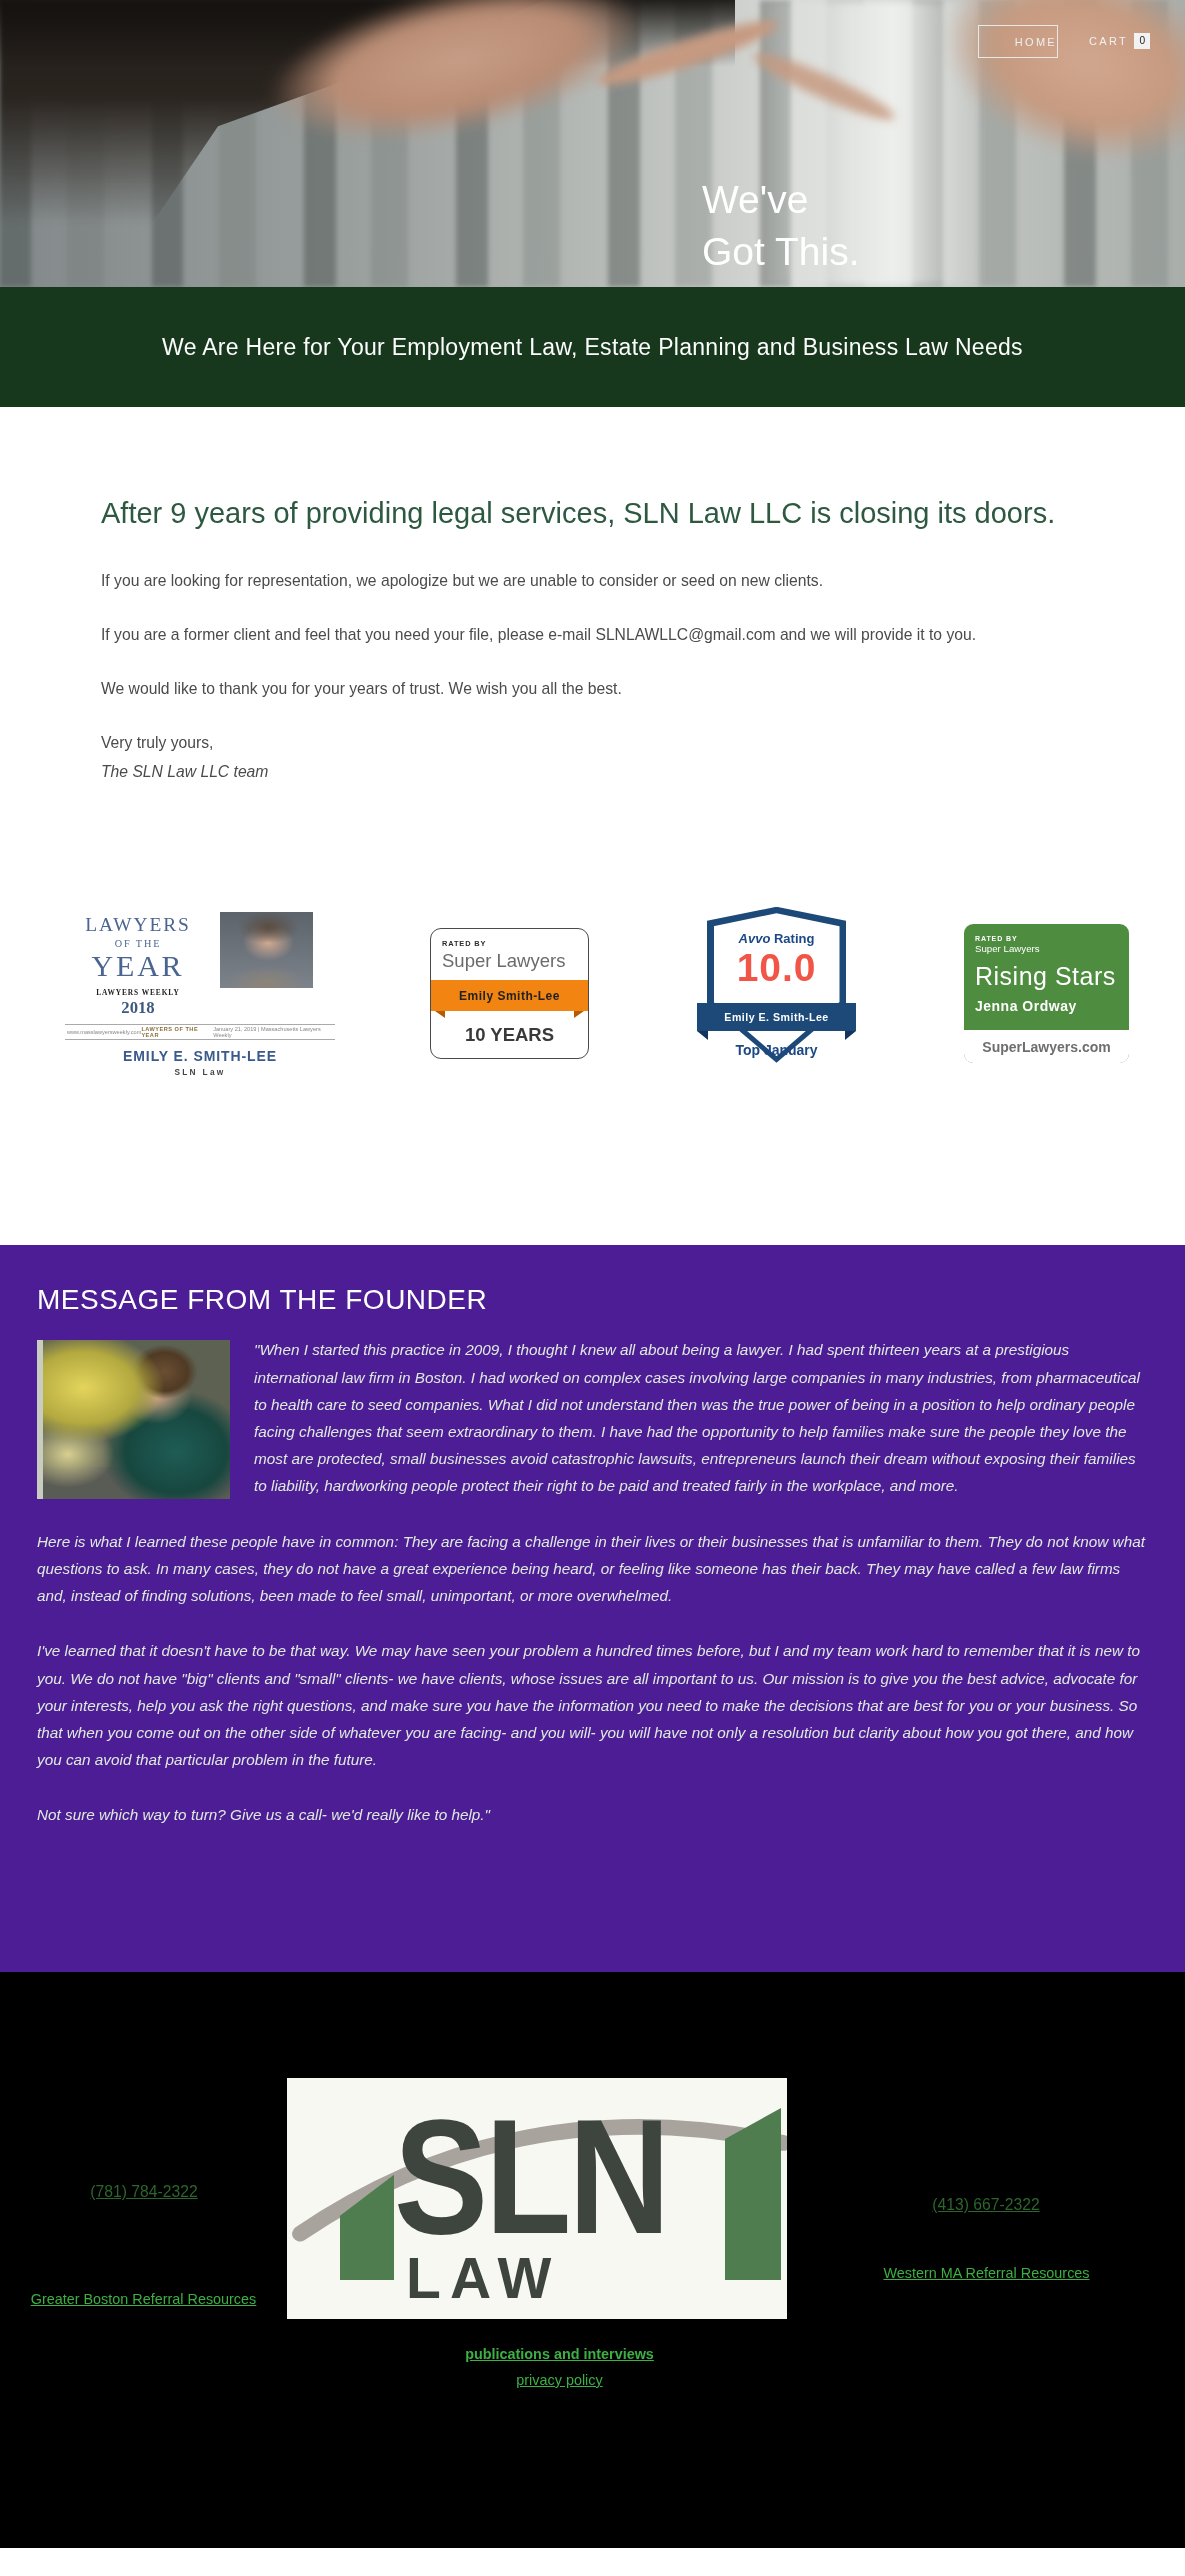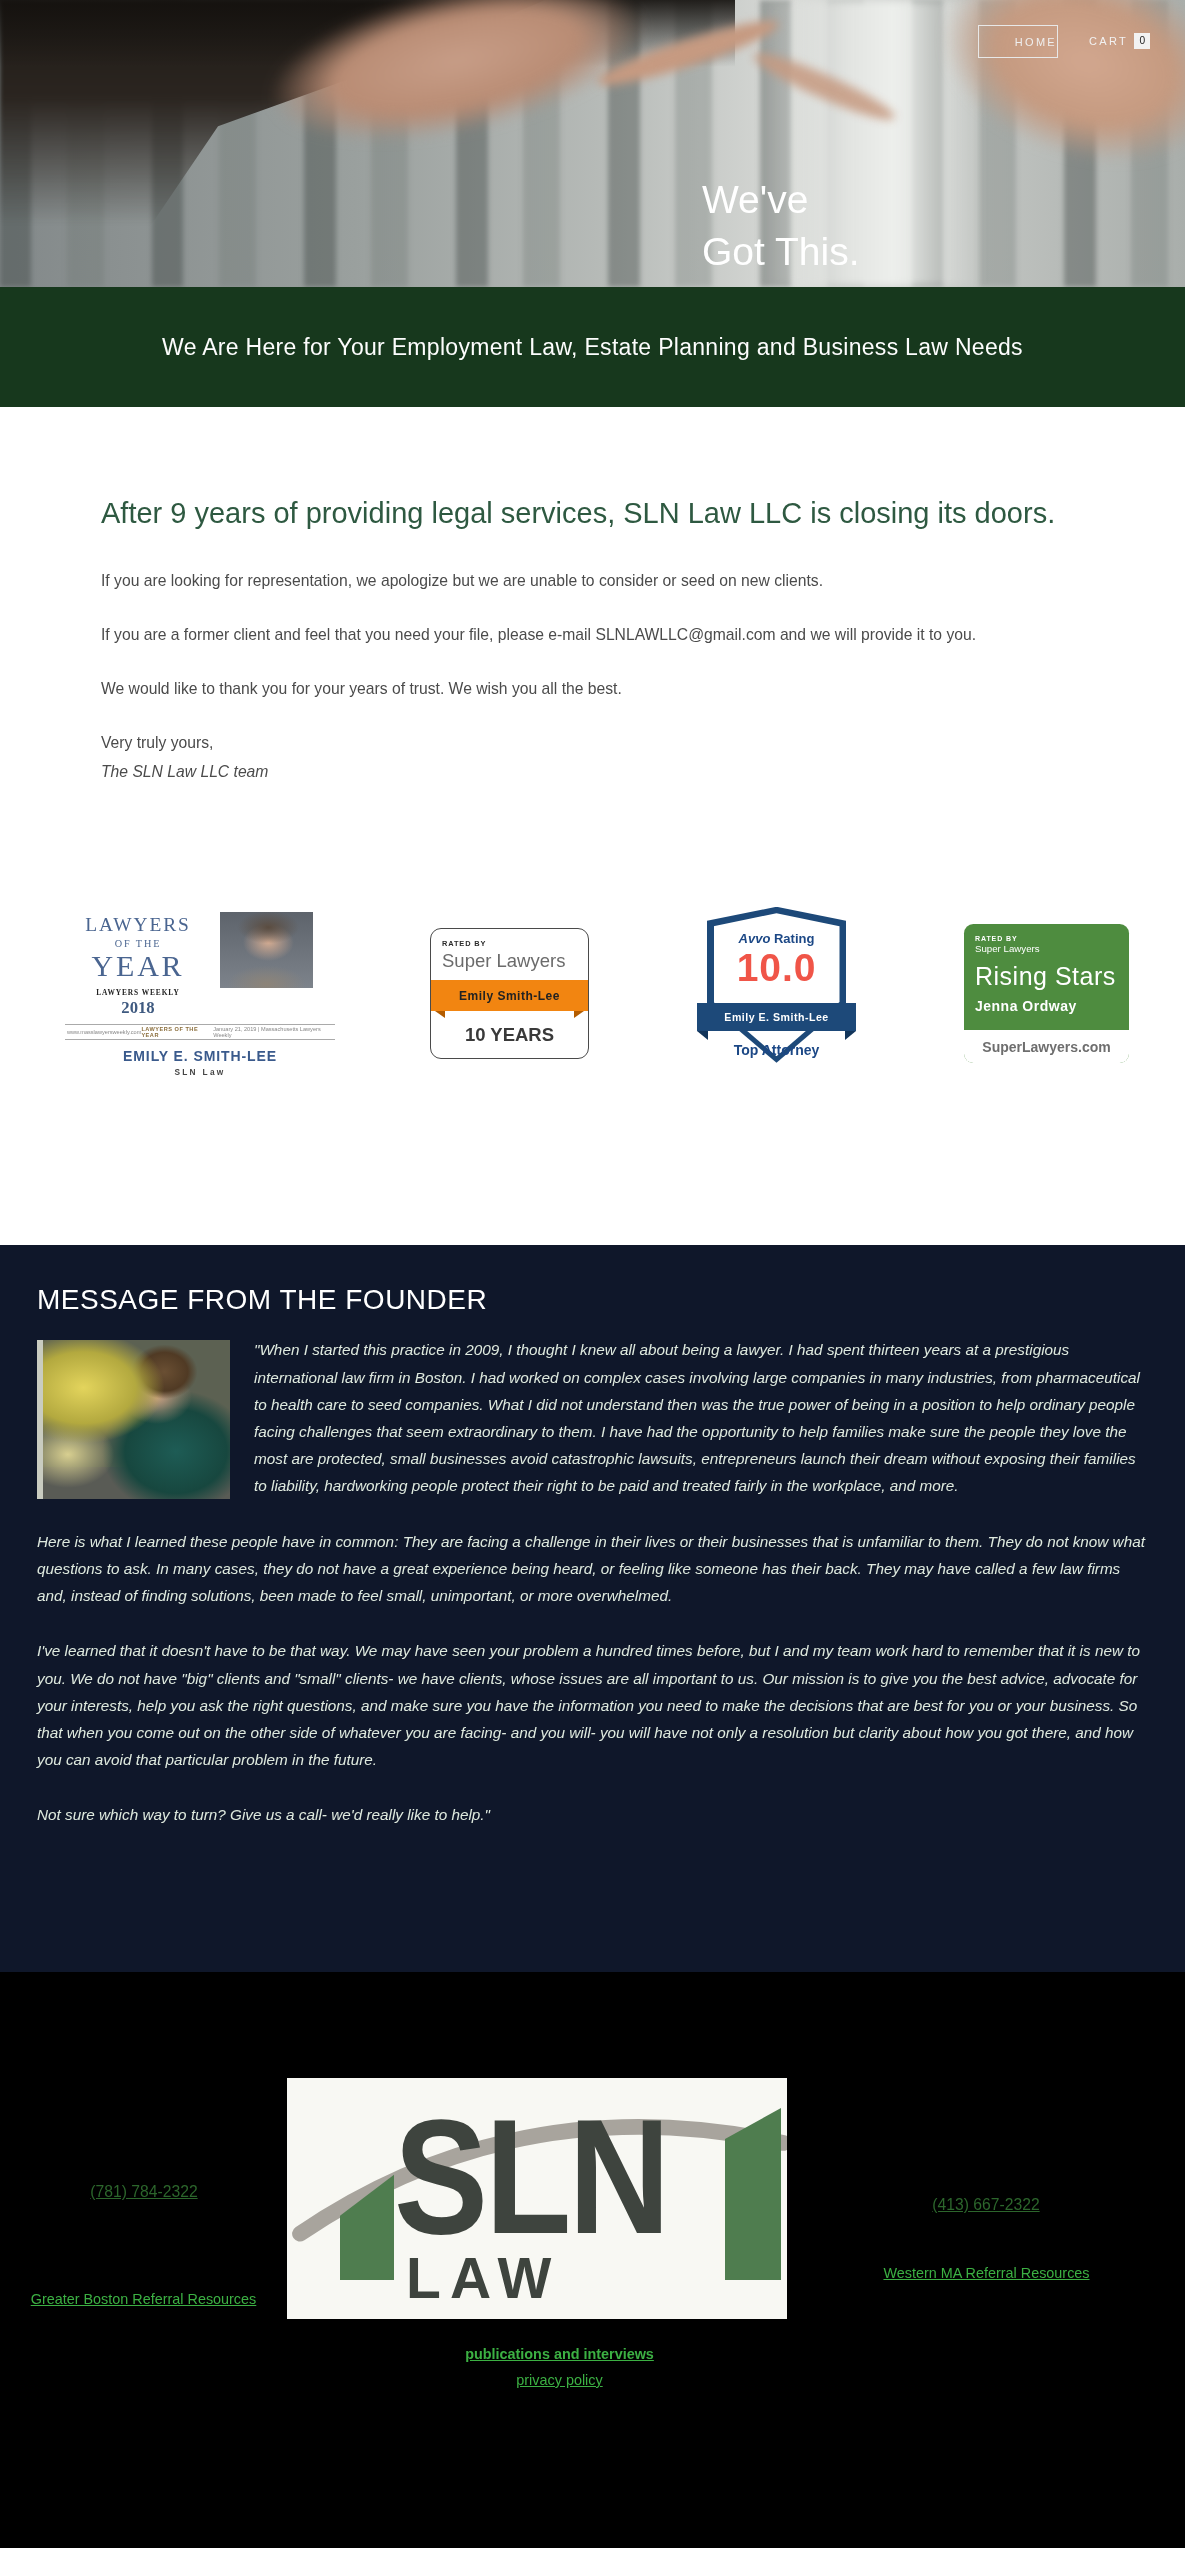--- a/index.html
+++ b/index.html
@@ -130,21 +130,21 @@
     padding:11px 11px 41px; color:#fff; }
   .rs-rated { font-size:7px; font-weight:bold; letter-spacing:0.9px; }
   .rs-brand { font-size:9.7px; margin-top:0.9px; }
   .rs-title { font-size:25px; margin-top:8.3px; letter-spacing:0.5px; }
   .rs-name { font-size:14px; font-weight:bold; margin-top:6.5px; letter-spacing:0.5px; }
   .rs-band { position:absolute; left:0; right:0; bottom:0; height:33px; background:#fff;
     border-radius:0 0 9.3px 9.3px; display:flex; align-items:center; justify-content:center;
     color:#6e6e6e; font-size:14px; font-weight:bold; }
 
   
-  .founder { height:727px; background:#0f172a; overflow:hidden; padding:39px 37px 0; }
+  .founder { height:727px; background:#4c1d95; overflow:hidden; padding:39px 37px 0; }
   .founder-heading { color:#fff; font-size:28px; font-weight:400; letter-spacing:0.5px; }
   .founder-row { display:flex; gap:24px; margin-top:20.4px; }
   .founder-photo { flex:0 0 193px; height:159px; margin-top:3.7px;
     background-color:#5c6152;
     background-image:
       linear-gradient(90deg,#c9ccc0 0 5.6px,rgba(201,204,192,0) 5.6px),
       radial-gradient(60% 50% at 24% 30%, #e3d45c 0%, #b3a93f 45%, rgba(179,169,63,0) 70%),
       radial-gradient(40% 35% at 16% 72%, #d8cf90 0%, rgba(216,207,144,0) 60%),
       radial-gradient(22% 22% at 66% 20%, #6a4f33 0%, #503a24 55%, rgba(80,58,36,0) 78%),
       radial-gradient(26% 24% at 62% 36%, #c9a184 0%, rgba(201,161,132,0) 70%),
@@ -252,21 +252,21 @@
     </div>
 
 
     <div class="avvo">
       <div class="shield">
         <div class="shield-in"></div>
         <div class="avvo-top"><i>Avvo</i><span> Rating</span></div>
         <div class="avvo-score">10.0</div>
       </div>
       <div class="avvo-band">Emily E. Smith-Lee</div>
-      <div class="avvo-title">Top Attorney</div>
+      <div class="avvo-title">Top January</div>
     </div>
 
     <div class="rs">
       <div class="rs-rated">RATED BY</div>
       <div class="rs-brand">Super Lawyers</div>
       <div class="rs-title">Rising Stars</div>
       <div class="rs-name">Jenna Ordway</div>
       <div class="rs-band">SuperLawyers.com</div>
     </div>
   </div>

